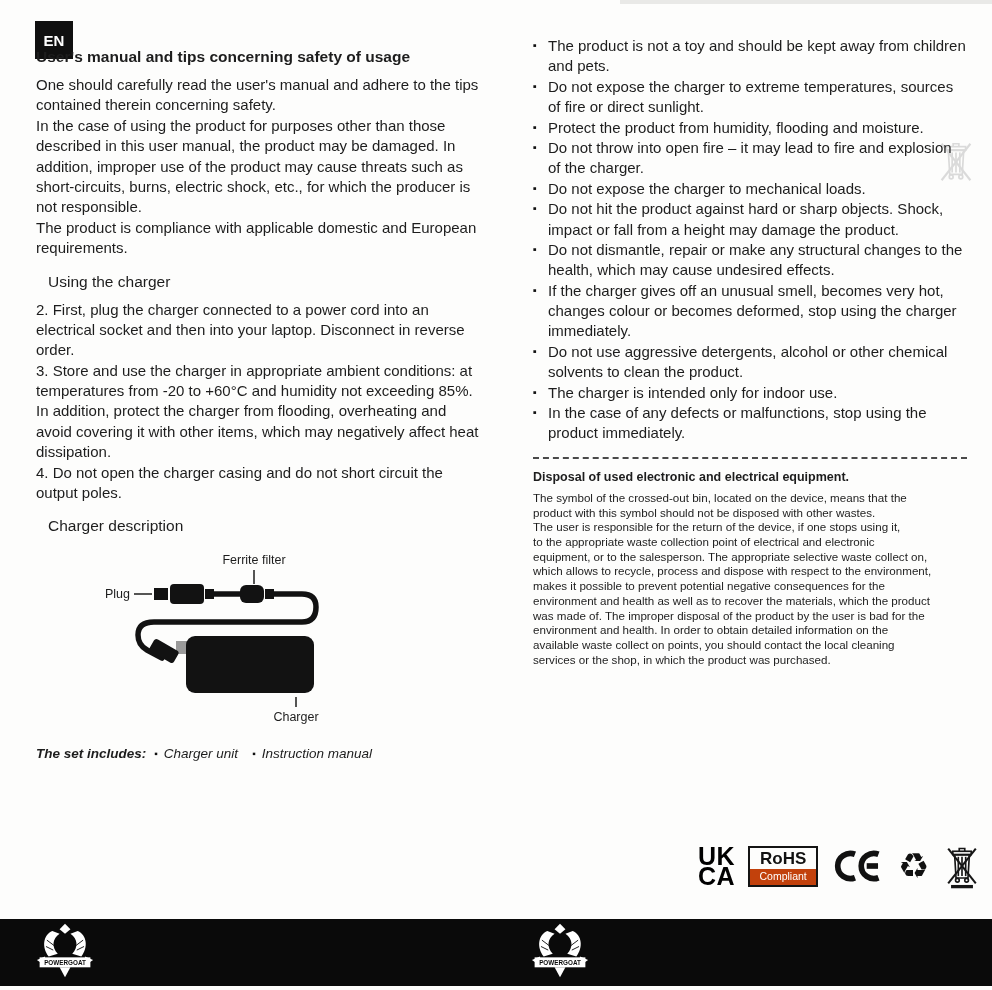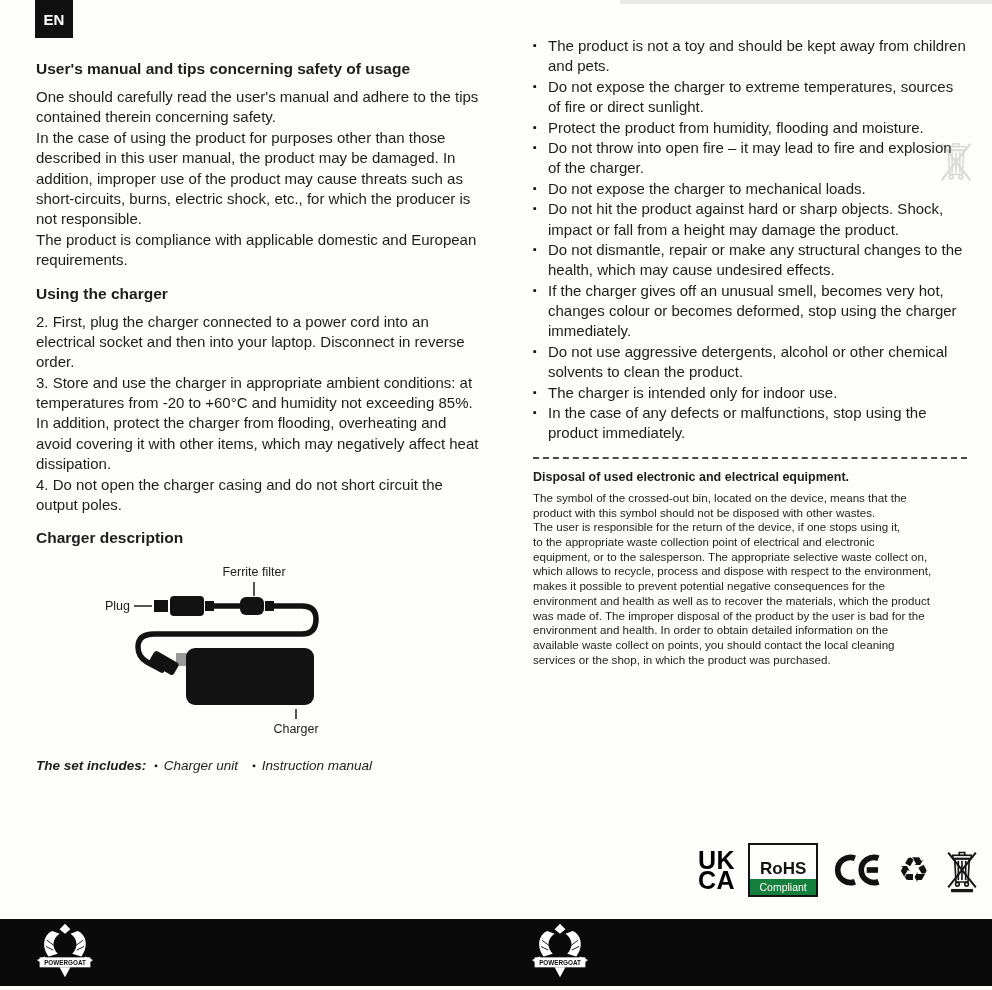--- a/index.html
+++ b/index.html
@@ -1,43 +1,43 @@
 <!DOCTYPE html>
 <html><head>
 <meta charset="utf-8">
 <style>
   html,body{margin:0;padding:0;}
   .page{position:relative;width:992px;height:990px;background:#fdfdfc;
         font-family:"Liberation Sans",sans-serif;color:#1d1d1d;overflow:hidden;}
   .scan-edge{position:absolute;left:620px;top:0;width:372px;height:4px;background:#e9e9e7;}
-  .badge{position:absolute;left:35px;top:0;width:38px;height:38px;background:#101010;
+  .badge{position:absolute;left:35px;top:21px;width:38px;height:38px;background:#101010;
          color:#fff;font-weight:bold;font-size:15px;display:flex;align-items:center;justify-content:center;}
-  .col-left{position:absolute;left:36px;top:60px;width:450px;}
+  .col-left{position:absolute;left:36px;top:48px;width:450px;}
   .col-right{position:absolute;left:533px;top:36px;width:434px;}
   .h1{font-size:15.5px;font-weight:bold;margin:0 0 9px;}
-  .h2{font-size:15.5px;font-weight:bold;margin:14px 0 9px;}
+  .h2{font-size:15.5px;font-weight:normal;margin:14px 12px 9px;}
   .body15{font-size:15px;line-height:1.36;white-space:pre-line;}
   .step{font-size:15px;line-height:1.36;}
   .blist{margin:0;padding:0;list-style:none;}
   .bitem{display:flex;font-size:15px;line-height:1.36;}
   .blt{flex:0 0 15px;font-size:11px;padding-top:2px;color:#111;}
   .btxt{flex:1;}
   .dashes{border:none;border-top:2px dashed #4a4a4a;margin:13px 0 11px;}
   .disposal-h{font-size:12.5px;font-weight:bold;margin:0 0 7px;}
   .disposal-b{font-size:11.6px;line-height:1.27;white-space:pre-line;}
   .diagram{margin:4px 0 0 18px;}
   .setrow{display:flex;align-items:center;gap:8px;font-size:13.5px;margin-top:16px;font-style:italic;}
   .setrow .lbl{font-weight:bold;}
   .setrow .inc{display:flex;align-items:center;gap:6px;}
   .setrow .blt{flex:none;padding-top:0;font-size:10px;}
   .certs{position:absolute;left:698px;top:843px;display:flex;align-items:center;gap:13px;}
   .ukca{font-weight:bold;font-size:25px;line-height:0.82;letter-spacing:0.5px;color:#000000;}
   .rohs{border:2.5px solid #141414;text-align:center;min-width:66px;}
-  .rohs .t{font-weight:bold;font-size:17px;padding:14px 5px 0;color:#111;}
-  .rohs .b{background:#15803d;color:#fff;font-size:10.5px;padding:1.5px 3px 2.5px;}
+  .rohs .t{font-weight:bold;font-size:17px;padding:1px 5px 0;color:#111;}
+  .rohs .b{background:#c2410c;color:#fff;font-size:10.5px;padding:1.5px 3px 2.5px;}
   .recycle{font-family:"DejaVu Sans",sans-serif;font-size:35px;line-height:1;color:#111;}
   .faint-bin{position:absolute;left:936px;top:138px;opacity:0.2;}
   .footer{position:absolute;left:0;top:919px;width:992px;height:67px;background:#0a0a0a;}
   .brand{position:absolute;top:4px;width:58px;height:56px;}
   .brand.b1{left:36px;}
   .brand.b2{left:531px;}
 </style>
 </head>
 <body>
 

